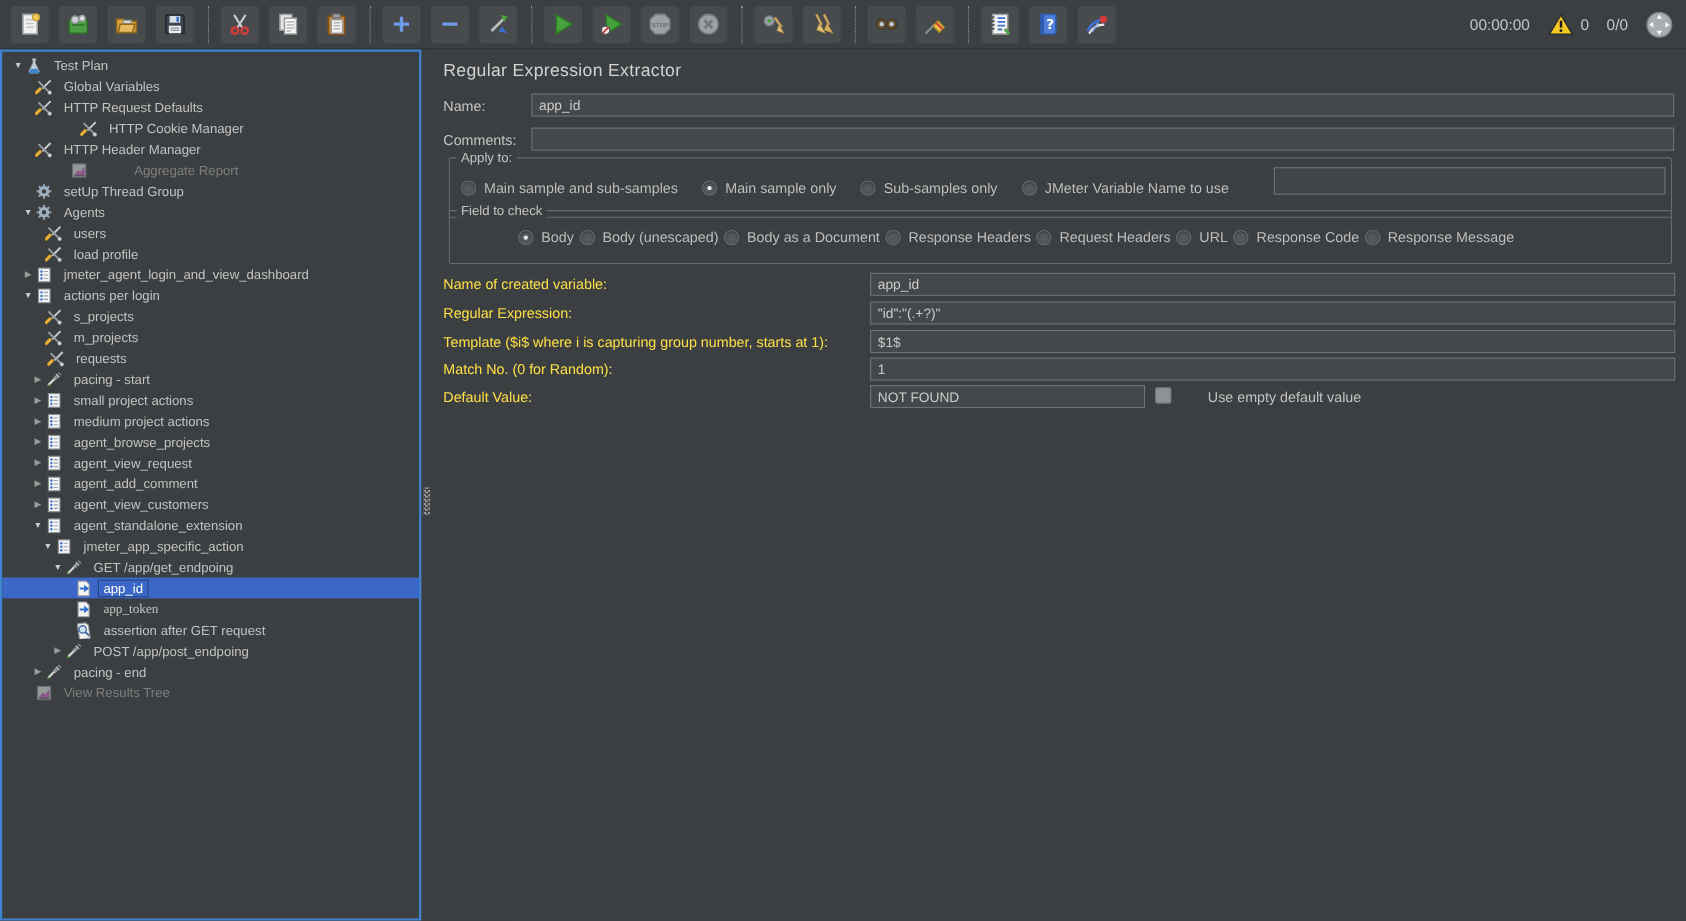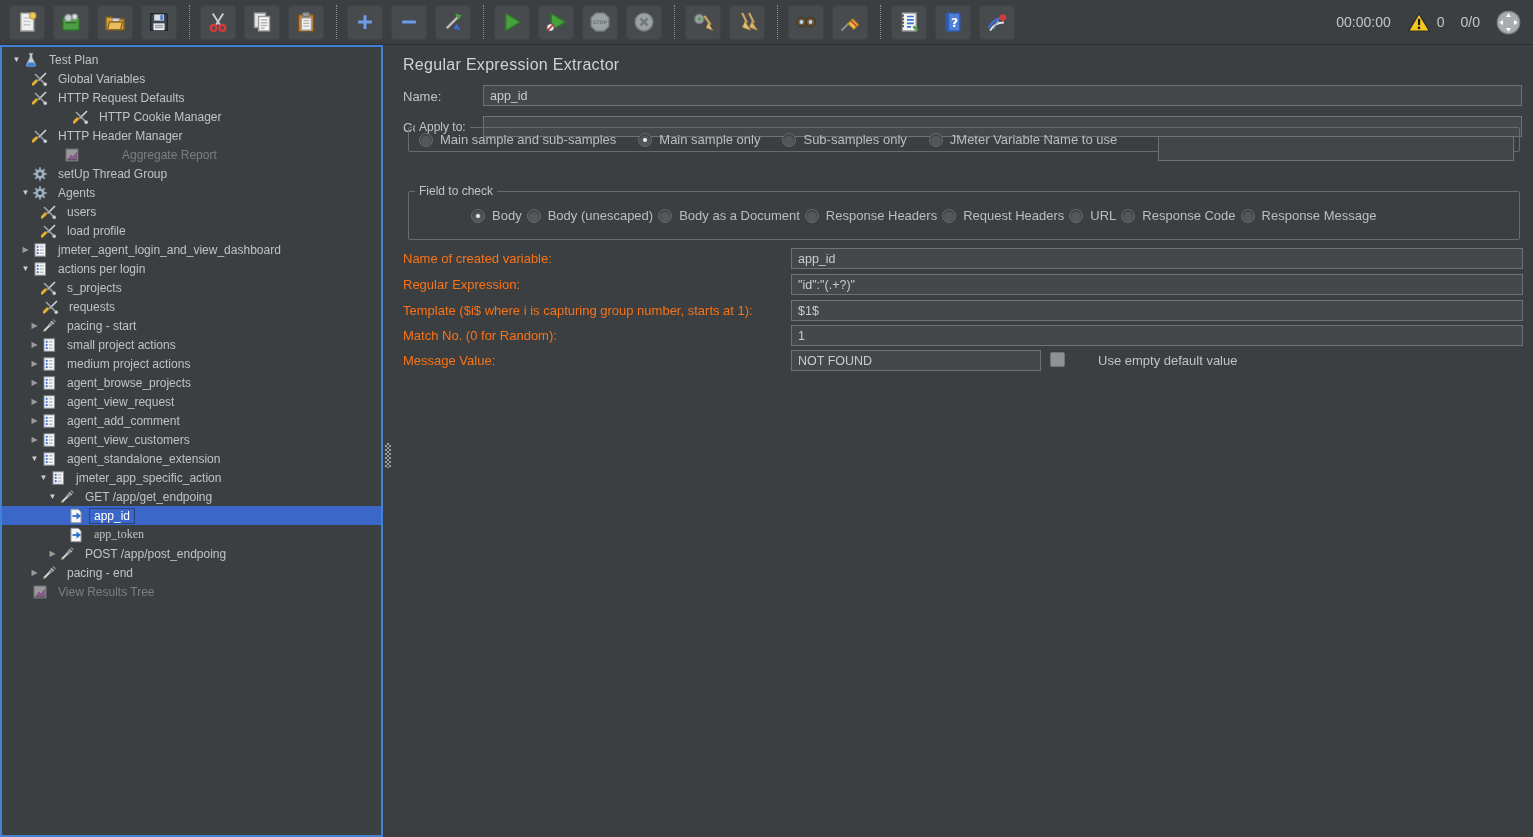--- a/index.html
+++ b/index.html
@@ -40,31 +40,31 @@
   .main{position:absolute;left:391px;top:45px;right:0;bottom:0;background:#3c3f41;font-size:13px;}
   .main .title{position:absolute;left:12px;top:11px;margin:0;font-size:16px;font-weight:400;
     color:#d2d2d2;letter-spacing:.3px;}
   .flabel{position:absolute;color:#c3c3c3;font-size:13px;}
   input.txt{position:absolute;background:#45484a;border:1px solid #6e7274;color:#cbcbcb;
     font-family:"Liberation Sans",sans-serif;font-size:12.5px;padding:0 6px;box-sizing:border-box;height:21px;outline:none;}
   #name-input{left:92px;top:40px;width:1039px;height:21px;}
   #comments-input{left:92px;top:71px;width:1039px;height:21px;}
   .groupbox{position:absolute;border:1px solid #6a6a6a;border-radius:2px;box-sizing:border-box;}
   .gb-legend{position:absolute;top:-8px;left:6px;background:#3c3f41;padding:0 4px;font-size:12px;color:#c3c3c3;}
-  #gb-apply{left:17px;top:82px;width:1112px;height:25px;}
+  #gb-apply{left:17px;top:98px;width:1112px;height:55px;}
   #gb-field{left:17px;top:146px;width:1112px;height:49px;}
   .radio-row{display:flex;align-items:center;height:100%;box-sizing:border-box;}
   #gb-apply .radio-row{padding-left:10px;gap:22px;}
   #gb-field .radio-row{padding-left:62px;gap:5px;}
   .radio-item{display:flex;align-items:center;gap:7px;}
   .radio{width:14px;height:14px;border-radius:50%;background:#54585b;border:1px solid #666a6d;
     box-shadow:inset 0 1px 2px rgba(0,0,0,.45);box-sizing:border-box;flex:none;position:relative;}
   .radio.sel::after{content:"";position:absolute;left:4px;top:4px;width:4px;height:4px;border-radius:50%;background:#ececec;}
   #variable-input{right:5px;top:8px;width:356px;height:25px;background:#414547;}
-  .rowlabel{font-size:13px;color:#f97316;}
+  .rowlabel{font-size:13px;color:#fde047;}
   #row0-label{left:12px;top:206px;} #row0-input{left:400px;top:203px;width:732px;}
   #row1-label{left:12px;top:232px;} #row1-input{left:400px;top:229px;width:732px;}
   #row2-label{left:12px;top:258px;} #row2-input{left:400px;top:255px;width:732px;}
   #row3-label{left:12px;top:283px;} #row3-input{left:400px;top:280px;width:732px;}
   #row4-label{left:12px;top:308px;} #row4-input{left:400px;top:305px;width:250px;}
   .checkbox{position:absolute;left:659px;top:307px;width:13px;height:13px;background:#8d9295;
     border:1px solid #6f7477;border-radius:2px;}
   #cb-label{left:707px;top:308px;}
 </style>
 </head>
@@ -452,20 +452,32 @@
       <span class="ticon">
         <svg viewBox="0 0 16 16">
           <rect x="-1" y="10.2" width="7.5" height="2.8" rx="1.2" transform="rotate(-45 2.7 11.6)" fill="#e8b33c" stroke="#a87f1d" stroke-width=".5"></rect>
           <path d="M6.5 9.5L14 2" stroke="#c9ced2" stroke-width="1.7"></path>
           <path d="M13 13L3 3" stroke="#9aa0a4" stroke-width="1.7"></path>
           <circle cx="13.2" cy="13.2" r="1.7" fill="#d8d8d8" stroke="#8d9296" stroke-width=".5"></circle>
         </svg>
       </span>
       <span class="tlabel">s_projects</span>
     </div>
+    <div class="tree-row" style="padding-left: 26px;">
+      <span class="arrow"></span>
+      <span class="ticon">
+        <svg viewBox="0 0 16 16">
+          <rect x="-1" y="10.2" width="7.5" height="2.8" rx="1.2" transform="rotate(-45 2.7 11.6)" fill="#e8b33c" stroke="#a87f1d" stroke-width=".5"></rect>
+          <path d="M6.5 9.5L14 2" stroke="#c9ced2" stroke-width="1.7"></path>
+          <path d="M13 13L3 3" stroke="#9aa0a4" stroke-width="1.7"></path>
+          <circle cx="13.2" cy="13.2" r="1.7" fill="#d8d8d8" stroke="#8d9296" stroke-width=".5"></circle>
+        </svg>
+      </span>
+      <span class="tlabel">m_projects</span>
+    </div>
     <div class="tree-row" style="padding-left: 28px;">
       <span class="arrow"></span>
       <span class="ticon">
         <svg viewBox="0 0 16 16">
           <rect x="-1" y="10.2" width="7.5" height="2.8" rx="1.2" transform="rotate(-45 2.7 11.6)" fill="#e8b33c" stroke="#a87f1d" stroke-width=".5"></rect>
           <path d="M6.5 9.5L14 2" stroke="#c9ced2" stroke-width="1.7"></path>
           <path d="M13 13L3 3" stroke="#9aa0a4" stroke-width="1.7"></path>
           <circle cx="13.2" cy="13.2" r="1.7" fill="#d8d8d8" stroke="#8d9296" stroke-width=".5"></circle>
         </svg>
       </span>
@@ -616,20 +628,31 @@
       <span class="arrow"></span>
       <span class="ticon">
         <svg viewBox="0 0 16 16">
           <path d="M3 1.3h7.2l2.8 2.8v10.6H3z" fill="#f5f5f5" stroke="#9aa0a4"></path>
           <path d="M4.5 8h5" stroke="#2f6fd0" stroke-width="1.8"></path>
           <path d="M8.5 4.6L13 8l-4.5 3.4z" fill="#2f6fd0"></path>
         </svg>
       </span>
       <span class="tlabel">app_token</span>
     </div>
+    <div class="tree-row" style="padding-left: 53px;">
+      <span class="arrow"></span>
+      <span class="ticon">
+        <svg viewBox="0 0 16 16">
+          <path d="M3.3 1.5h7.2l2.4 2.4v12H3.3z" fill="#f2f2f2" stroke="#9aa0a4" transform="rotate(-8 8 8)"></path>
+          <circle cx="7.2" cy="7.2" r="3.3" fill="#cfe0f2" stroke="#4a6da7" stroke-width="1.3"></circle>
+          <path d="M9.6 9.6l3.4 3.4" stroke="#4a6da7" stroke-width="1.8"></path>
+        </svg>
+      </span>
+      <span class="tlabel">assertion after GET request</span>
+    </div>
     <div class="tree-row" style="padding-left: 44px;">
       <span class="arrow">▶</span>
       <span class="ticon">
         <svg viewBox="0 0 16 16">
           <path d="M1.8 14.2l3.2-1.1-2.1-2.1z" fill="#67b84f"></path>
           <path d="M3.5 12.5l5.5-5.5" stroke="#d5d5d5" stroke-width="2"></path>
           <path d="M8.2 7.8l2.4-2.4" stroke="#979ca0" stroke-width="3"></path>
           <path d="M10 3.2l2.8 2.8" stroke="#b8bdc1" stroke-width="1.6"></path>
           <path d="M12 1.5l2.5 2.5" stroke="#8d9296" stroke-width="1.2"></path>
         </svg>
@@ -738,18 +761,18 @@
 
   <span class="flabel rowlabel" id="row1-label">Regular Expression:</span>
   <input class="txt" id="row1-input" value="&quot;id&quot;:&quot;(.+?)&quot;" style="">
 
   <span class="flabel rowlabel" id="row2-label">Template ($i$ where i is capturing group number, starts at 1):</span>
   <input class="txt" id="row2-input" value="$1$" style="">
 
   <span class="flabel rowlabel" id="row3-label">Match No. (0 for Random):</span>
   <input class="txt" id="row3-input" value="1" style="">
 
-  <span class="flabel rowlabel" id="row4-label">Message Value:</span>
+  <span class="flabel rowlabel" id="row4-label">Default Value:</span>
   <input class="txt" id="row4-input" value="NOT FOUND" style="">
 
   <span class="checkbox"></span>
   <span class="flabel" id="cb-label">Use empty default value</span>
 </div>
 
 </body></html>

